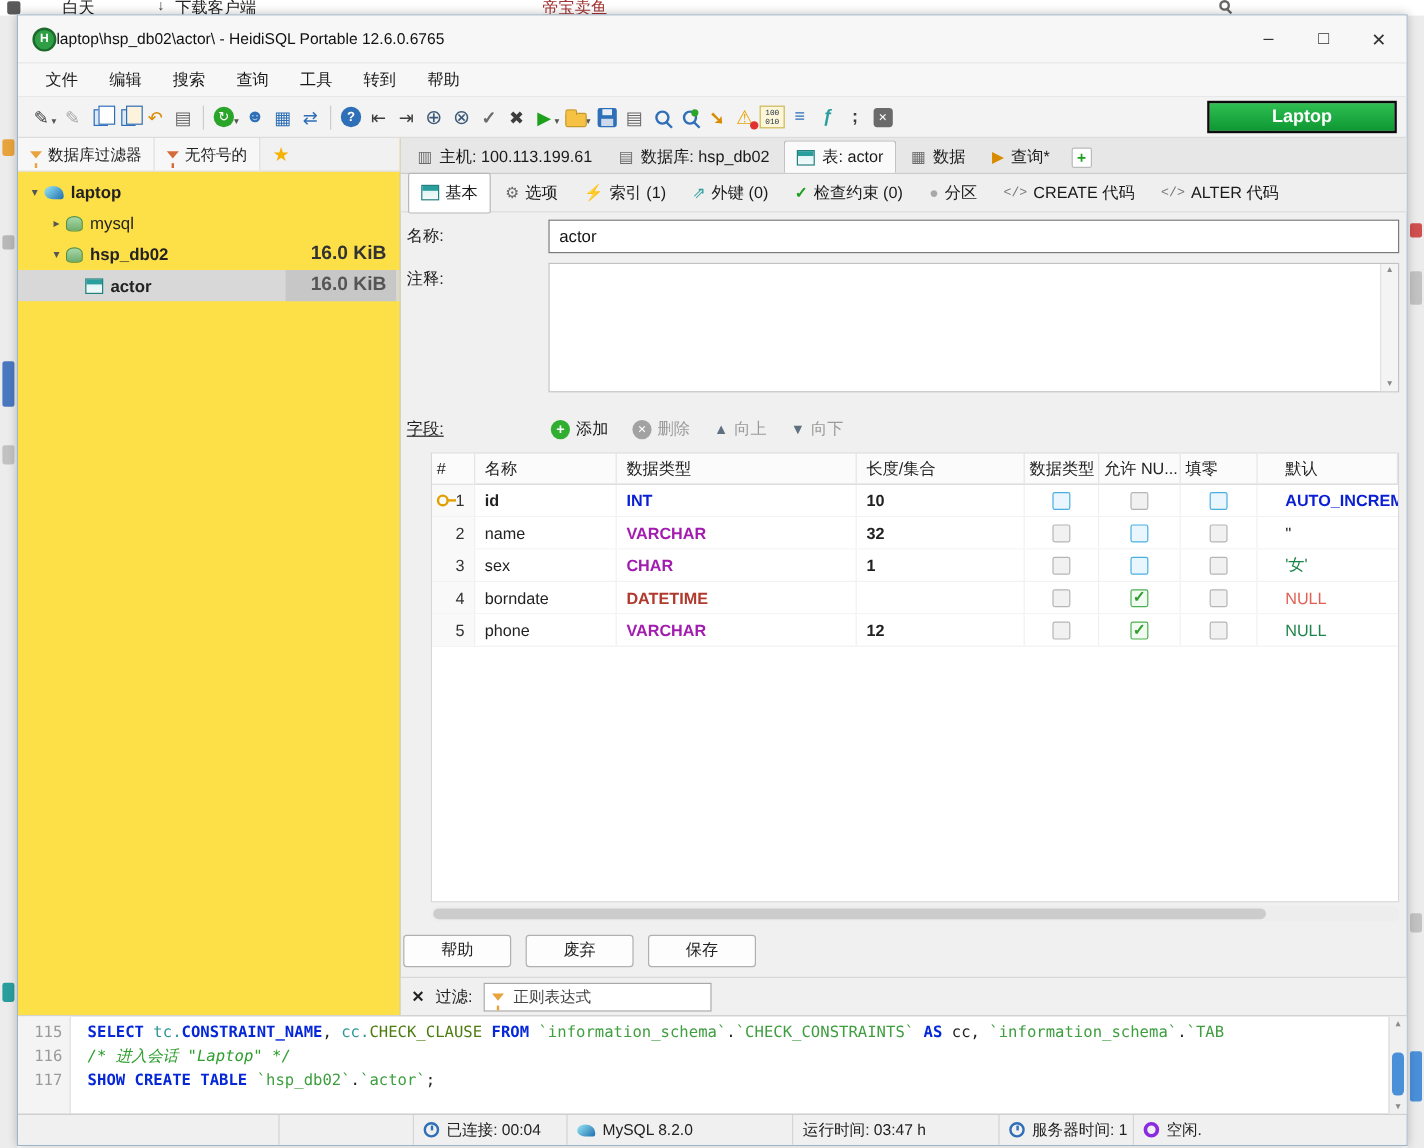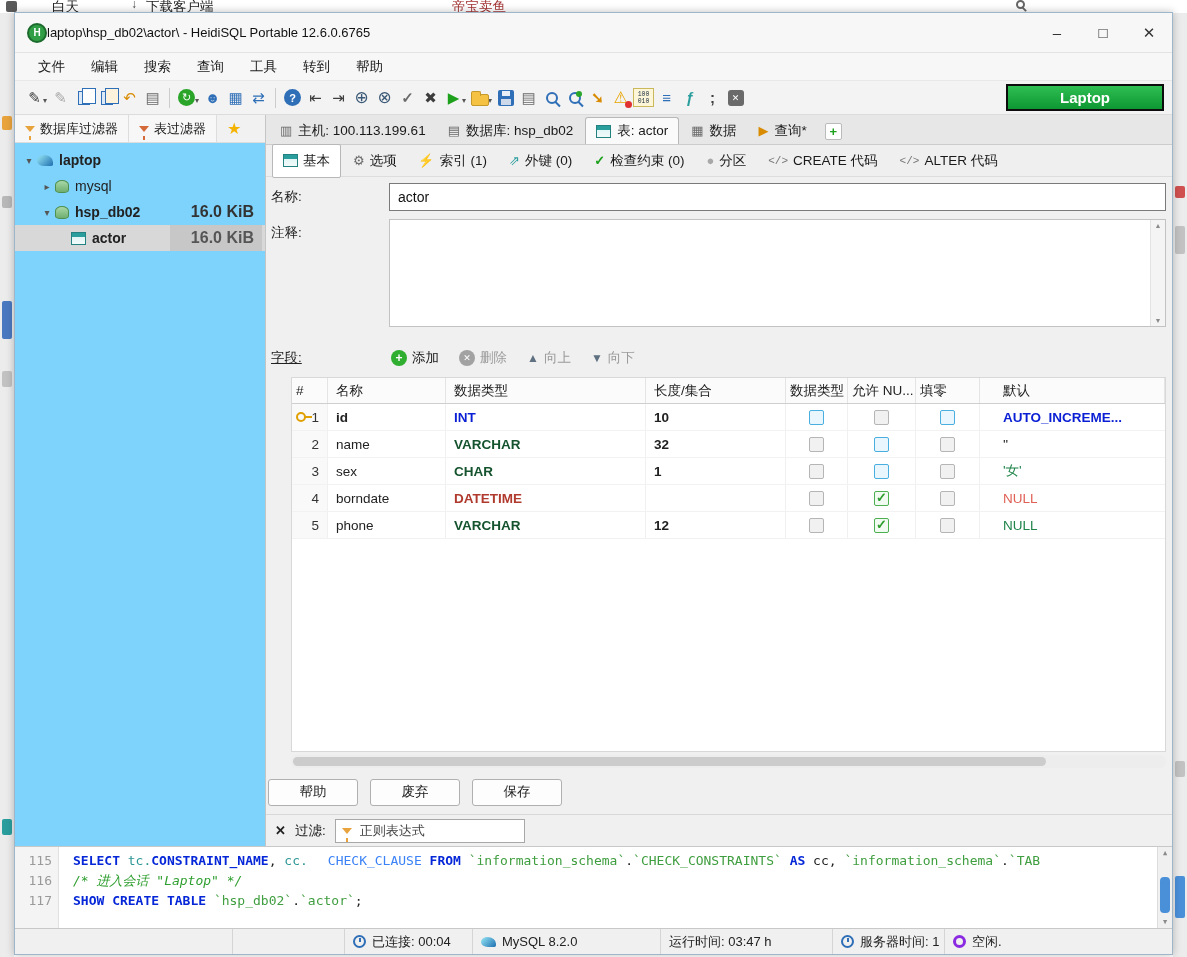--- a/index.html
+++ b/index.html
@@ -53,21 +53,21 @@
   .zoom-shape.refresh::before { content: ""; position: absolute; top: -3px; right: -3px; width: 6px; height: 6px; border-radius: 50%; background: #2aa52a; }
   .warning-icon { position: relative; color: #e8a400; font-size: 16px; }
   .warning-icon::after { content: ""; position: absolute; right: 0; bottom: 2px; width: 7px; height: 7px; border-radius: 50%; background: #e03030; }
   .binary-box { width: 21px; height: 19px; background: #fdf6d8; border: 1px solid #cbb85a; display: flex; flex-direction: column; align-items: center; justify-content: center; font-family: "Liberation Mono", monospace; font-size: 6.5px; line-height: 7px; color: #234; }
   .xbox { width: 16px; height: 16px; background: #6a6a6a; color: #fff; border-radius: 3px; font-size: 9px; display: flex; align-items: center; justify-content: center; }
   .donate-btn { margin-left: auto; width: 158px; height: 27px; background: linear-gradient(#2fbf52, #0e9733); border: 2px solid #0c0c0c; color: #fff; font-weight: bold; font-size: 15px; display: flex; align-items: center; justify-content: center; flex: none; }
 
   
   .content { flex: 1; display: flex; min-height: 0; }
 
-  .sidebar { width: 251px; flex: none; background: #7dd3fc; border-right: 1px solid #c5c5c5; display: flex; flex-direction: column; }
+  .sidebar { width: 319px; flex: none; background: #fde047; border-right: 1px solid #c5c5c5; display: flex; flex-direction: column; }
   .sidebar-header { height: 28px; background: #f1f1f1; border-bottom: 1px solid #ddd; display: flex; align-items: center; flex: none; }
   .filter-tab { height: 100%; display: flex; align-items: center; gap: 5px; padding: 0 10px; font-size: 13px; background: #f7f7f7; border-right: 1px solid #ddd; }
   .funnel-icon { width: 0; height: 0; border-left: 5px solid transparent; border-right: 5px solid transparent; border-top: 6px solid #e8a33d; position: relative; }
   .funnel-icon::after { content: ""; position: absolute; left: -1px; top: 4px; width: 2px; height: 4px; background: #e8a33d; }
   .funnel-icon.red { border-top-color: #d46a3a; } .funnel-icon.red::after { background: #d46a3a; }
   .star { color: #f5b301; font-size: 16px; margin-left: 10px; }
 
   .tree { flex: 1; padding-top: 4px; font-size: 14px; overflow: hidden; }
   .tree-row { height: 26px; display: flex; align-items: center; position: relative; }
   .tree-row.selected { background: #d8d8d8; }
@@ -121,21 +121,21 @@
   .g-header .c-num { background: #fbfbfb; }
   .c-name { width: 118px; flex: none; }
   .c-type { width: 200px; flex: none; font-weight: bold; }
   .c-len { width: 140px; flex: none; font-weight: bold; }
   .c-uns { width: 62px; flex: none; justify-content: center; }
   .c-null { width: 68px; flex: none; justify-content: center; }
   .c-zf { width: 64px; flex: none; justify-content: center; }
   .c-def { flex: 1; border-right: none; margin-left: 15px; }
   .g-header .c-uns, .g-header .c-null, .g-header .c-zf { justify-content: flex-start; padding: 0 4px; }
   .c-type[data-kind="numeric"] { color: #0a1fd4; }
-  .c-type[data-kind="text"] { color: #14532d; }
+  .c-type[data-kind="text"] { color: #a21caf; }
   .c-type[data-kind="temporal"] { color: #b03a2e; }
   .c-def[data-dkind="auto"] { color: #0a1fd4; font-weight: bold; }
   .c-def[data-dkind="plain"] { color: #222; }
   .c-def[data-dkind="text"] { color: #1e8449; }
   .c-def[data-dkind="temporal"] { color: #e06055; }
   .key-icon { width: 10px; height: 10px; border: 2px solid #e0a000; border-radius: 50%; position: relative; flex: none; }
   .key-icon::after { content: ""; position: absolute; left: 7px; top: 2px; width: 7px; height: 2px; background: #e0a000; }
   .key-spacer { width: 14px; flex: none; }
   .rownum { color: #333; }
   .cb { width: 15px; height: 15px; border: 1px solid #999; background: #fff; border-radius: 2px; position: relative; display: inline-block; flex: none; }
@@ -159,21 +159,21 @@
   .filter-input input::placeholder { color: #444; opacity: 1; }
 
   
   .sql-log { height: 82px; background: #fff; border-top: 1px solid #c8c8c8; display: flex; flex: none; font-family: "DejaVu Sans Mono", "Liberation Mono", monospace; font-size: 13px; }
   .gutter { width: 44px; flex: none; background: #f4f4f4; border-right: 1px solid #e0e0e0; text-align: right; padding: 4px 6px 0 0; color: #9a9a9a; line-height: 20px; }
   .sql-lines { flex: 1; padding: 4px 0 0 14px; line-height: 20px; overflow: hidden; }
   .sql-line { white-space: pre; }
   .tk-kw { color: #0527d8; font-weight: bold; }
   .tk-al { color: #2e9696; }
   .tk-col { color: #0527d8; font-weight: bold; }
-  .tk-fn { color: #3b82f6; margin-left: 20px; }
+  .tk-fn { color: #4d7c0f; }
   .tk-qid { color: #3f9e3f; }
   .tk-pl { color: #222; }
   .tk-cm { color: #2e9e2e; font-style: italic; }
   .sql-scroll { width: 15px; flex: none; background: #f0f0f0; border-left: 1px solid #ddd; position: relative; display: flex; flex-direction: column; align-items: center; justify-content: space-between; padding: 2px 0; }
   .ss-arrow { font-size: 7px; color: #8a8a8a; }
   .ss-thumb { position: absolute; top: 30px; left: 2px; width: 10px; height: 36px; background: #4a90d9; border-radius: 4px; }
 
   
   .statusbar { height: 26px; background: #f0f0f0; border-top: 1px solid #c8c8c8; display: flex; align-items: stretch; font-size: 13px; flex: none; }
   .sb-cell { display: flex; align-items: center; gap: 6px; padding: 0 8px; border-right: 1px solid #d5d5d5; white-space: nowrap; overflow: hidden; }
@@ -304,21 +304,21 @@
     <div class="content">
 
       <div class="sidebar">
         <div class="sidebar-header">
           <div class="filter-tab">
             <span class="funnel-icon"></span>
             <span>数据库过滤器</span>
           </div>
           <div class="filter-tab">
             <span class="funnel-icon red"></span>
-            <span>表过滤器</span>
+            <span>无符号的</span>
           </div>
           <span class="star">★</span>
         </div>
         <div class="tree">
           <div class="tree-row" style="padding-left:6px">
             <span class="tree-chev">▾</span>
             <span class="dolphin"></span>
             <span class="t-label bold">laptop</span>
           </div>
           <div class="tree-row" style="padding-left:24px">

